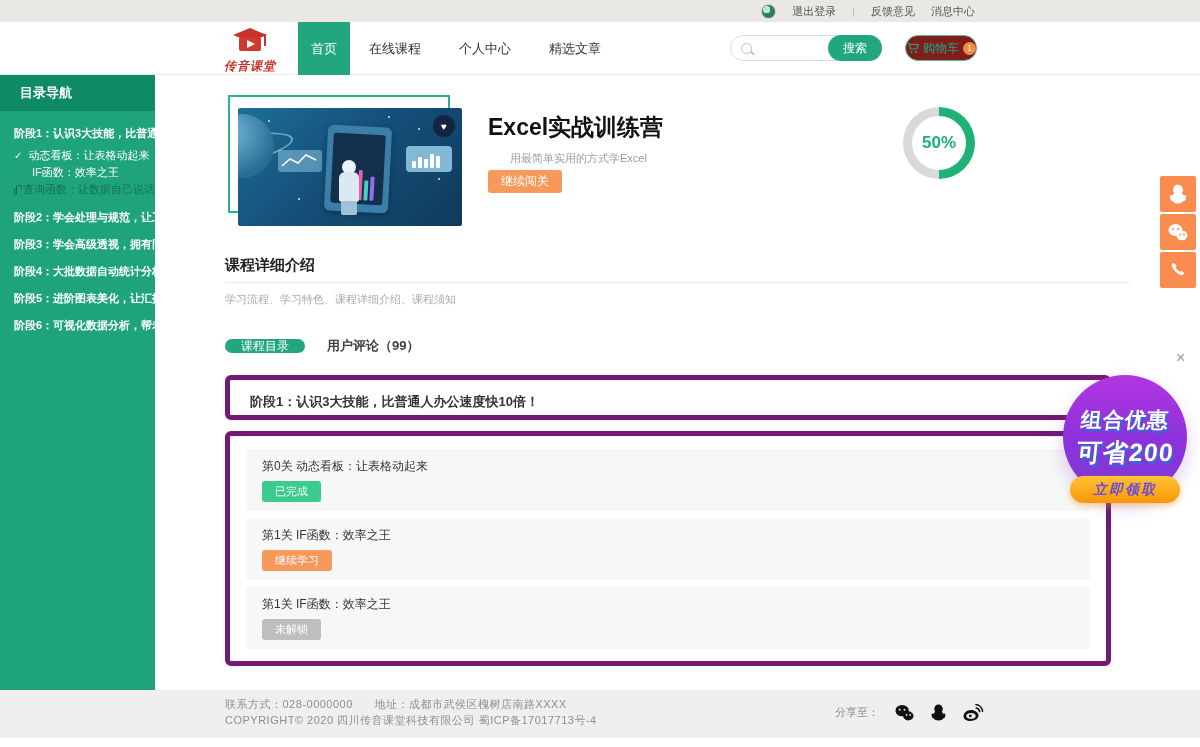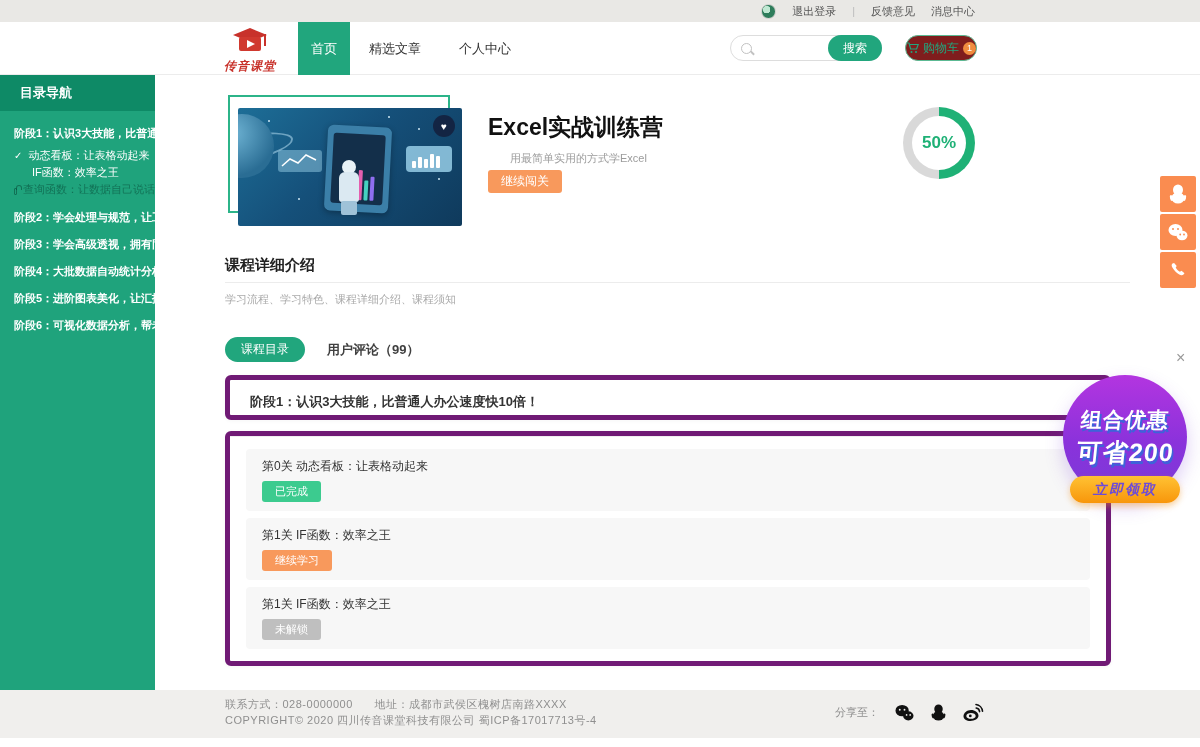--- a/index.html
+++ b/index.html
@@ -97,21 +97,21 @@
   .progress { position:absolute; left:748px; top:32px; width:72px; height:72px; border-radius:50%;
             background:conic-gradient(#1fb176 0 50%, #d9d9d9 50% 100%); display:flex; align-items:center; justify-content:center; }
   .progress::before { content:""; position:absolute; width:54px; height:54px; border-radius:50%; background:#fff; }
   .progress span { position:relative; font-size:17px; font-weight:bold; color:#1fb176; }
 
   .sec-heading { position:absolute; left:70px; top:181px; font-size:15px; font-weight:bold; color:#222; }
   .sec-line { position:absolute; left:70px; top:207px; width:905px; height:1px; background:#ececec; }
   .sec-desc { position:absolute; left:70px; top:217px; font-size:11px; color:#aaa; }
 
   .tabs { position:absolute; left:70px; top:262px; display:flex; align-items:center; gap:22px; }
-  .tab-pill { width:80px; height:25px; border-radius:13px; background:#21a67d; color:#fff; font-size:12px;
+  .tab-pill { width:80px; height:14px; border-radius:13px; background:#21a67d; color:#fff; font-size:12px;
             display:flex; align-items:center; justify-content:center; cursor:pointer; }
   .tab-plain { font-size:13px; color:#404040; font-weight:bold; cursor:pointer; }
 
   .acc { position:absolute; left:70px; width:886px; background:#fff; border:5px solid #701a75;
             border-radius:6px; box-shadow:0 1px 4px rgba(0,0,0,.04); }
   .acc-header { height:43px; display:flex; align-items:center; justify-content:space-between;
             padding:0 20px; font-size:13px; font-weight:600; color:#333; cursor:pointer; }
   .acc-chev { color:#666; font-size:14px; font-weight:normal; }
   .acc1 { top:300px; height:45px; }
   .acc2 { top:356px; padding-bottom:12px; }
@@ -170,22 +170,23 @@
         <polygon points="19,0 36,7 19,14 2,7" fill="#c8322b"></polygon>
         <rect x="8" y="9" width="22" height="14" rx="2" fill="#d0392f"></rect>
         <polygon points="16,12 24,16 16,20" fill="#fff"></polygon>
         <rect x="33" y="6" width="2" height="12" fill="#c8322b"></rect>
       </svg>
       <div class="logo-title">传音课堂</div>
       <div class="logo-sub">CHUANYINKETANG</div>
     </div>
     <div class="menu">
       <div class="menu-item active">首页</div>
+      <div class="menu-item">在线课程</div>
+      <div class="menu-item">个人中心</div>
       <div class="menu-item">精选文章</div>
-      <div class="menu-item">个人中心</div>
     </div>
     <div class="search">
       <span class="mag"></span>
       <input value="" style="">
       <button class="search-btn">搜索</button>
     </div>
     <div class="cart">
       <svg width="13" height="12" viewBox="0 0 13 12">
         <path d="M1 1h2l1.6 6h6l1.6-4.5H4" fill="none" stroke="#21a67d" stroke-width="1.2"></path>
         <circle cx="5.5" cy="10" r="1" fill="#21a67d"></circle>

